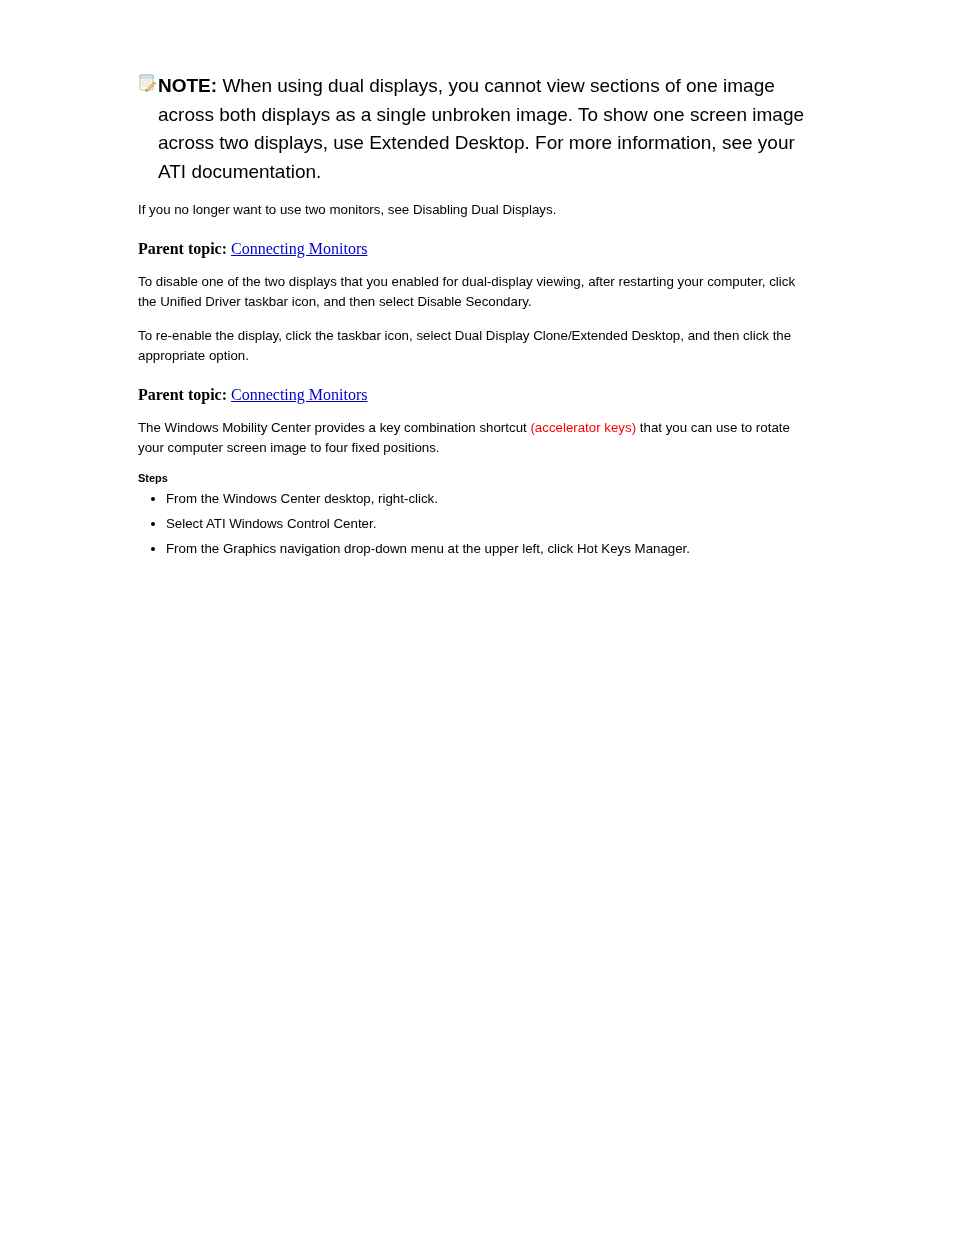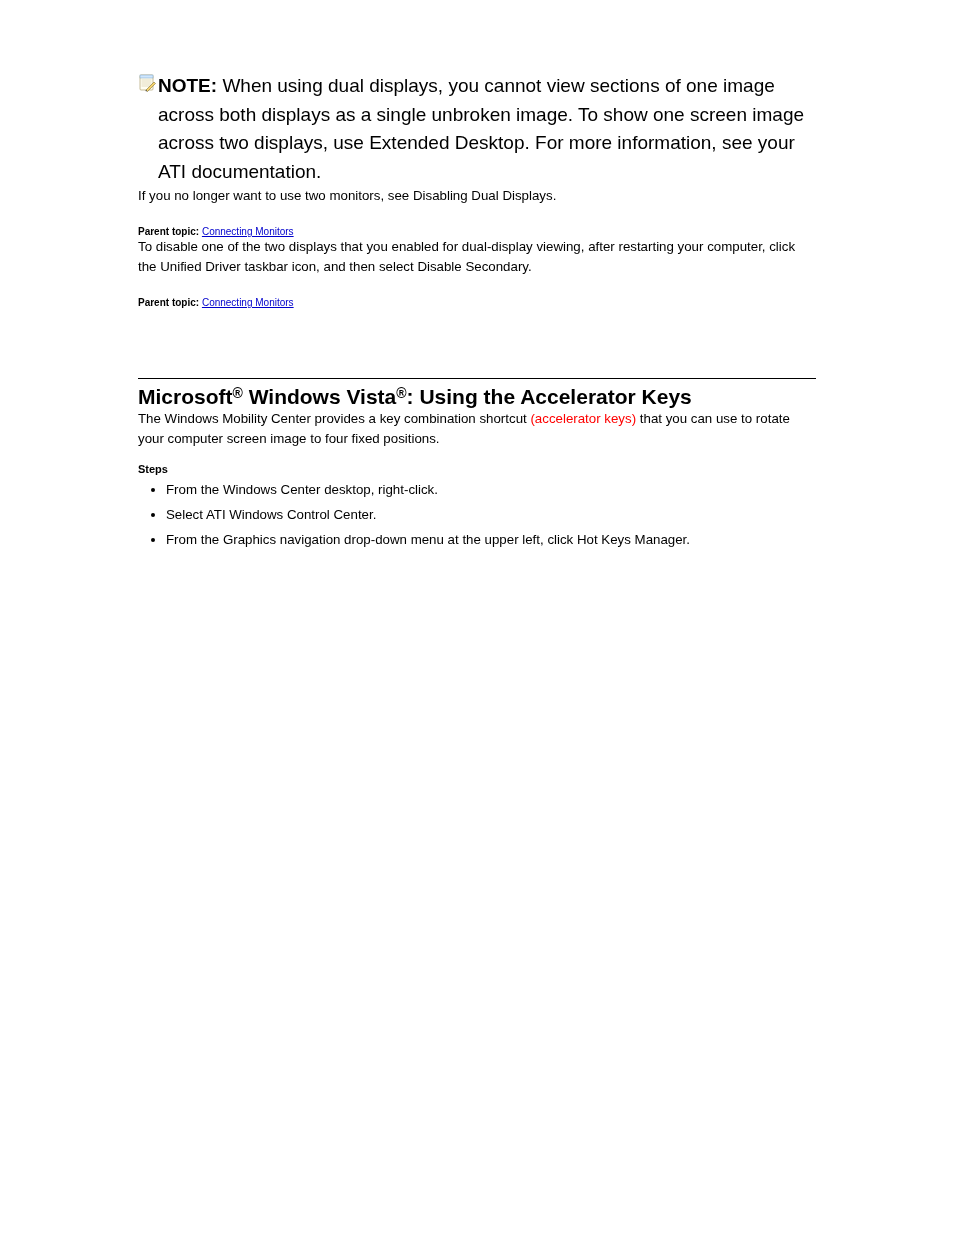--- a/index.html
+++ b/index.html
@@ -24,28 +24,30 @@
     margin-top: 2px;
   }
   .note-text {
     margin-left: -2px;
     font-size: 19px;
     line-height: 1.5;
   }
   .para {
     font-size: 13.3px;
     line-height: 1.5;
+    margin-top: 14px;
   }
   .link {
     color: #0000cc;
     text-decoration: underline;
   }
   .parent-link {
-    font-size: 10px;
+    font-size: 16px;
     margin-top: 20px;
+    font-family: Liberation Serif, serif;
   }
   hr.sep {
     border: none;
     border-top: 1px solid #000000;
     margin-top: 3px;
     margin-bottom: 6px;
   }
   .h-title {
     font-size: 21px;
     font-weight: bold;
@@ -94,33 +96,30 @@
     <b>Parent topic:</b>
     <span> </span>
     <a href="#" class="link">Connecting Monitors</a>
   </div>
 
 
   <div class="para" style="">
     <span>To disable one of the two displays that you enabled for dual-display viewing, after restarting your computer, click the Unified Driver taskbar icon, and then select Disable Secondary.</span>
   </div>
 
+  <div class="para">
+    <span>To re-enable the display, click the taskbar icon, select Dual Display Clone/Extended Desktop, and then click the appropriate option.</span>
+  </div>
 
   <div class="parent-link">
     <b>Parent topic:</b>
     <span> </span>
     <a href="#" class="link">Connecting Monitors</a>
   </div>
 
-  <div style="margin-top:70px;">
-    <hr class="sep">
-    <div class="h-title">
-      <span>Microsoft</span><span style="position:relative; top:-6px; font-size:14px;">®</span><span> Windows Vista</span><span style="position:relative; top:-6px; font-size:14px;">®</span><span>: Using the Accelerator Keys</span>
-    </div>
-  </div>
 
   <div class="para" style="">
     <span>The Windows Mobility Center provides a key combination shortcut</span><span class="red"> (accelerator keys)</span><span> that you can use to rotate your computer screen image to four fixed positions. </span>
   </div>
 
   <div style="font-size:11px; margin-top:14px;">
     <b>Steps</b>
   </div>
 
   <ul>

